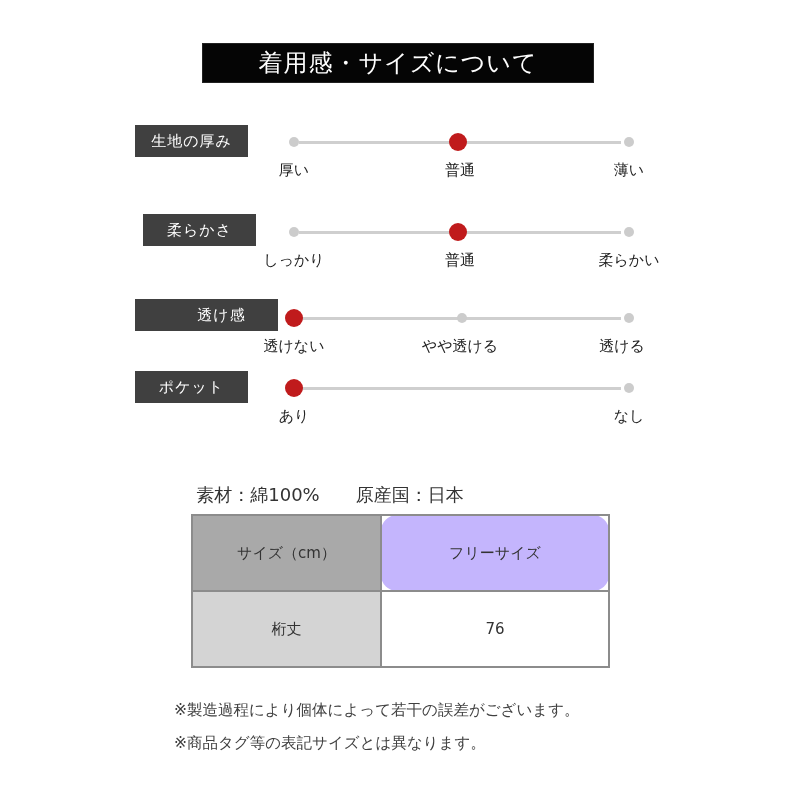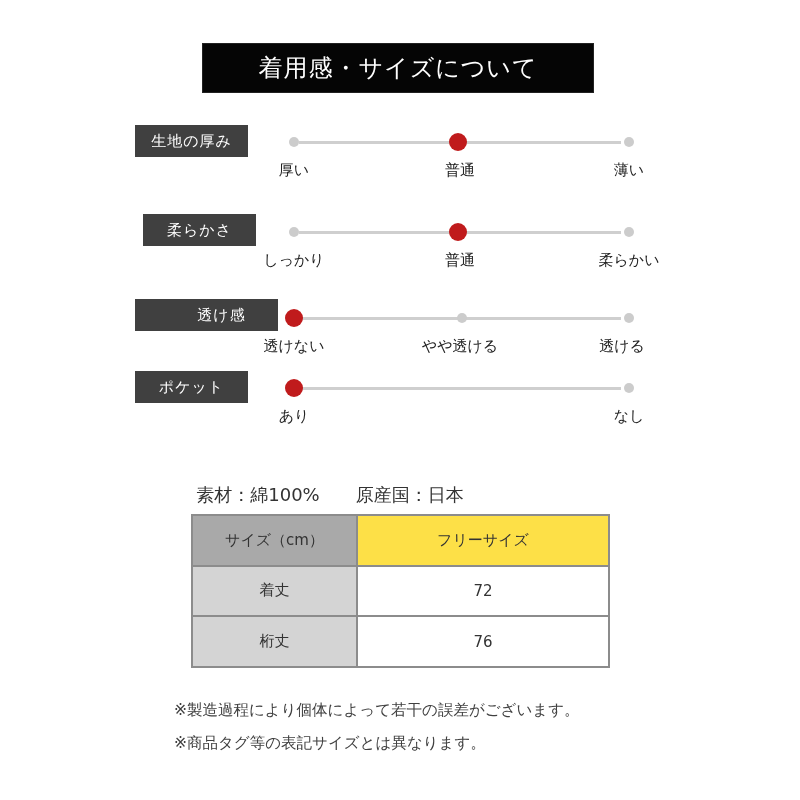--- a/index.html
+++ b/index.html
@@ -1,21 +1,21 @@
 <!DOCTYPE html>
 <html><head>
 <meta charset="utf-8">
 <style>
   html, body { margin: 0; padding: 0; }
   body {
     width: 800px; height: 800px; background: #ffffff; position: relative; overflow: hidden;
     font-family: "DejaVu Sans", "Liberation Sans", sans-serif; color: #222;
   }
   .title-banner {
-    position: absolute; left: 203px; top: 44px; width: 390px; height: 48px;
+    position: absolute; left: 203px; top: 44px; width: 390px; height: 38px;
     background: #050505; color: #fff;
     font-family: Liberation Serif, serif;
     font-size: 24px; letter-spacing: 1px;
     display: flex; align-items: center; justify-content: center;
     box-shadow: 0 0 0 1px #222;
   }
   .row-label {
     position: absolute; left: 135px; width: 113px; height: 32px;
     background: #404040; color: #fff;
     font-family: Liberation Mono, monospace;
@@ -38,25 +38,25 @@
     position: absolute; top: 483px; left: 0; width: 660px; text-align: center;
     font-size: 18px; color: #333;
   }
   .material span + span { margin-left: 36px; }
   table.size {
     position: absolute; left: 191px; top: 514px; width: 419px; height: 154px;
     border-collapse: collapse; border: 2px solid #8c8c8c;
     font-size: 15px; color: #333;
   }
   table.size td {
-    border: 2px solid #8c8c8c; text-align: center; height: 36px; padding: 4px;
+    border: 2px solid #8c8c8c; text-align: center; height: 36px; padding: 16px;
   }
   table.size td.key { width: 155px; background: #d4d4d4; }
   table.size tr.head td.key { background: #a9a9a9; }
-  table.size tr.head td.val { background: #fde047; }
+  table.size tr.head td.val { background: #c4b5fd; border-radius: 16px; }
   table.size td.val { background: #ffffff; }
   .note {
     position: absolute; left: 174px; font-size: 15.5px; color: #404040; white-space: nowrap;
   }
 </style>
 </head>
 <body>
 
 <div class="title-banner">着用感・サイズについて</div>
 
@@ -106,24 +106,20 @@
   <span>素材：綿100%</span><span>原産国：日本</span>
 </div>
 
 <table class="size">
   <tbody>
       <tr class="head">
     <td class="key">サイズ（cm）</td>
     <td class="val">フリーサイズ</td>
   </tr>
   <tr>
-    <td class="key">着丈</td>
-    <td class="val">72</td>
-  </tr>
-  <tr>
     <td class="key">桁丈</td>
     <td class="val">76</td>
   </tr>
 </tbody>
   </table>
 
 <div class="note" style="top:700px;">※製造過程により個体によって若干の誤差がございます。</div>
 <div class="note" style="top:733px;">※商品タグ等の表記サイズとは異なります。</div>
 
 </body></html>

